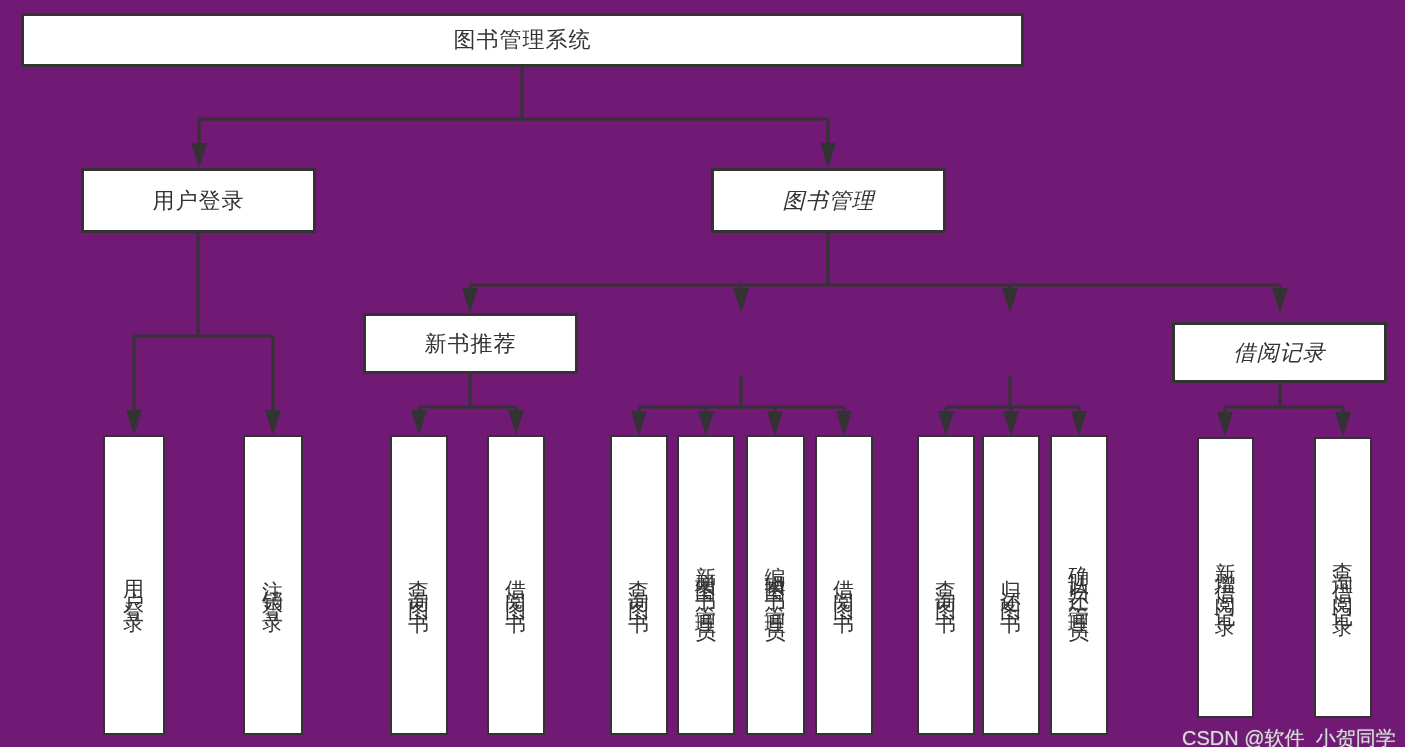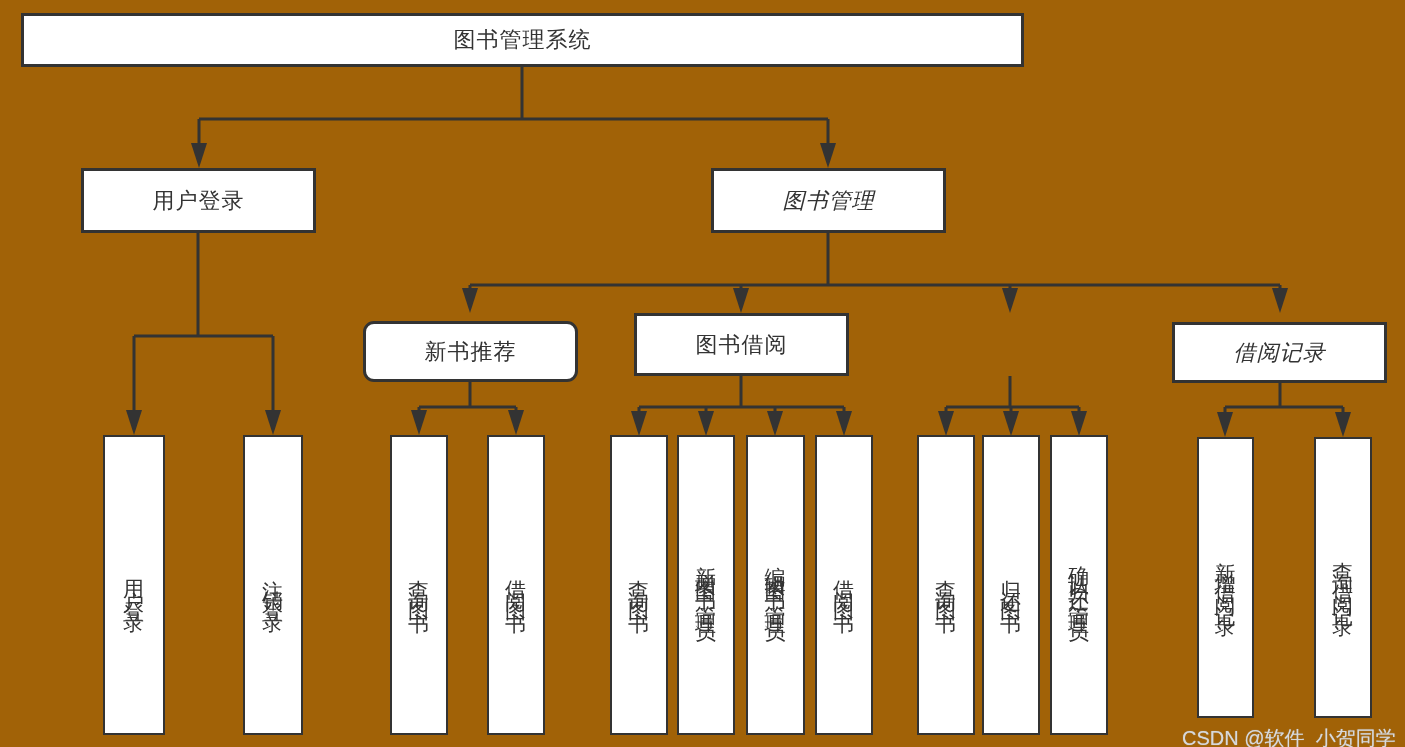--- a/index.html
+++ b/index.html
@@ -5,21 +5,21 @@
   html, body {
     margin: 0;
     padding: 0;
     background: #ffffff;
     font-family: "Liberation Sans", "DejaVu Sans", sans-serif;
   }
   #canvas {
     position: relative;
     width: 1405px;
     height: 747px;
-    background: #a16207;
+    background: #701a75;
     overflow: hidden;
   }
   #connectors {
     position: absolute;
     left: 0; top: 0;
     width: 1405px; height: 747px;
     pointer-events: none;
   }
   .hbox {
     position: absolute;
@@ -108,22 +108,21 @@
       <polygon points="1225,437 1217,412 1233,412"></polygon>
       <polygon points="1343,437 1335,412 1351,412"></polygon>
     </g>
   </svg>
 
   <div class="hbox" style="left:21px; top:13px; width:1003px; height:54px;">图书管理系统</div>
 
   <div class="hbox" style="left:81px; top:168px; width:235px; height:65px;">用户登录</div>
   <div class="hbox" style="left:711px; top:168px; width:235px; height:65px;font-style:italic;">图书管理</div>
 
-  <div class="hbox" style="left:363px; top:321px; width:215px; height:61px;border-radius:11px;">新书推荐</div>
-  <div class="hbox" style="left:634px; top:313px; width:215px; height:63px;">图书借阅</div>
+  <div class="hbox" style="left:363px; top:313px; width:215px; height:61px;">新书推荐</div>
   <div class="hbox" style="left:1172px; top:322px; width:215px; height:61px;font-style:italic;">借阅记录</div>
 
   <div class="vbox" style="left:103px; top:435px; width:62px; height:300px;">
     <span class="vtext">用户登录</span>
   </div>
   <div class="vbox" style="left:243px; top:435px; width:60px; height:300px;">
     <span class="vtext">注销登录</span>
   </div>
   <div class="vbox" style="left:390px; top:435px; width:58px; height:300px;">
     <span class="vtext">查询图书</span>

